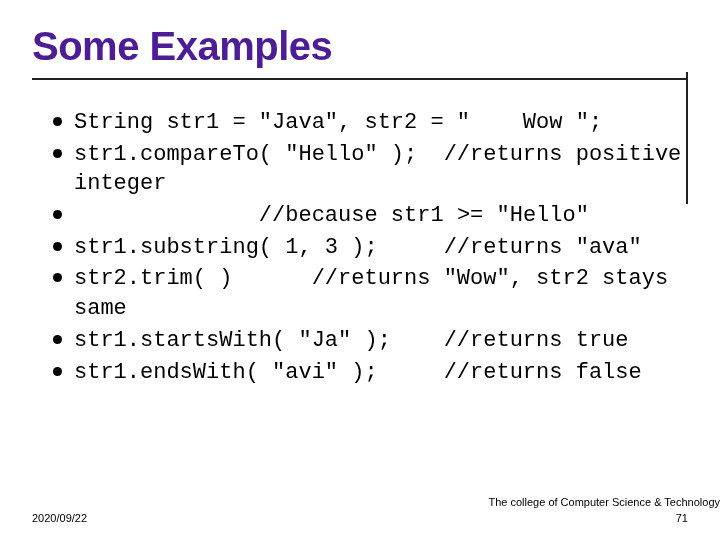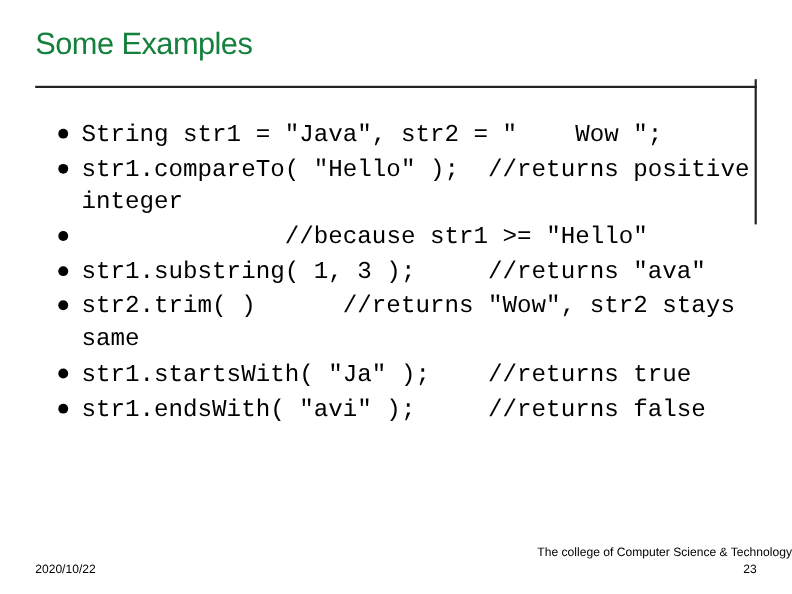--- a/index.html
+++ b/index.html
@@ -14,23 +14,23 @@
   .slide {
     position: relative;
     width: 720px;
     height: 540px;
     box-sizing: border-box;
   }
   .title {
     position: absolute;
     left: 32px;
     top: 24px;
-    font-size: 28px;
-    font-weight: normal;
-    color: #15803d;
+    font-size: 40px;
+    font-weight: bold;
+    color: #4c1d95;
     letter-spacing: -0.5px;
   }
   .rule {
     position: absolute;
     left: 32px;
     right: 32px;
     top: 78px;
     height: 0;
     border-top: 2px solid #222;
   }
@@ -159,18 +159,18 @@
     <div class="item">
       <div class="bullet">
           <div class="dot"></div>
         </div>
       <div class="txt">str1.endsWith( "avi" );     //returns false</div>
     </div>
 
   </div>
 
   <div class="footer">
-    <div class="date">2020/10/22</div>
+    <div class="date">2020/09/22</div>
     <div class="center">The college of Computer Science &amp; Technology</div>
-    <div class="num">23</div>
+    <div class="num">71</div>
   </div>
 
 </div>
 
 </body></html>

